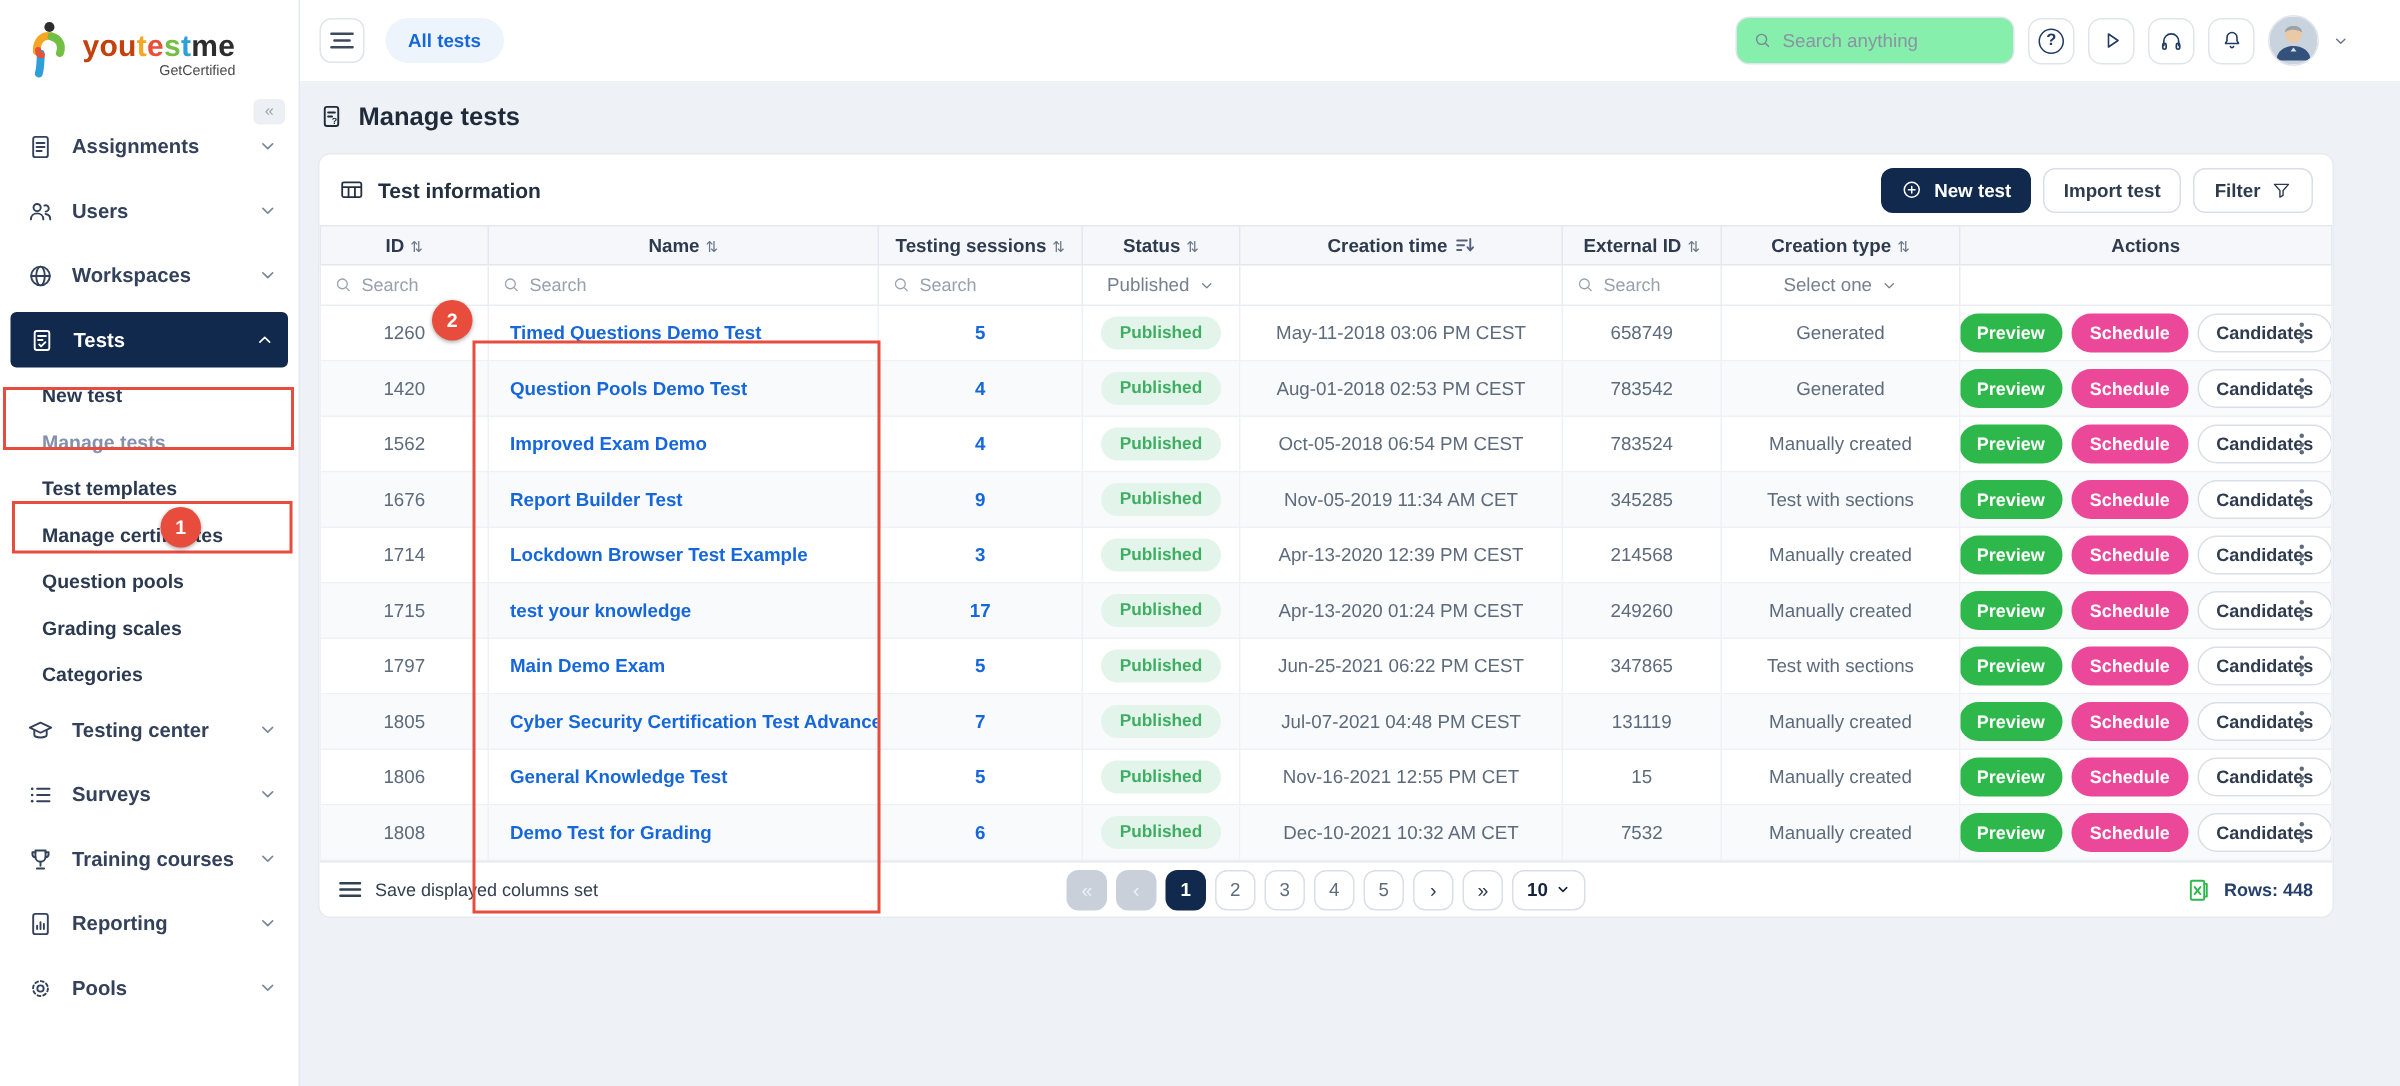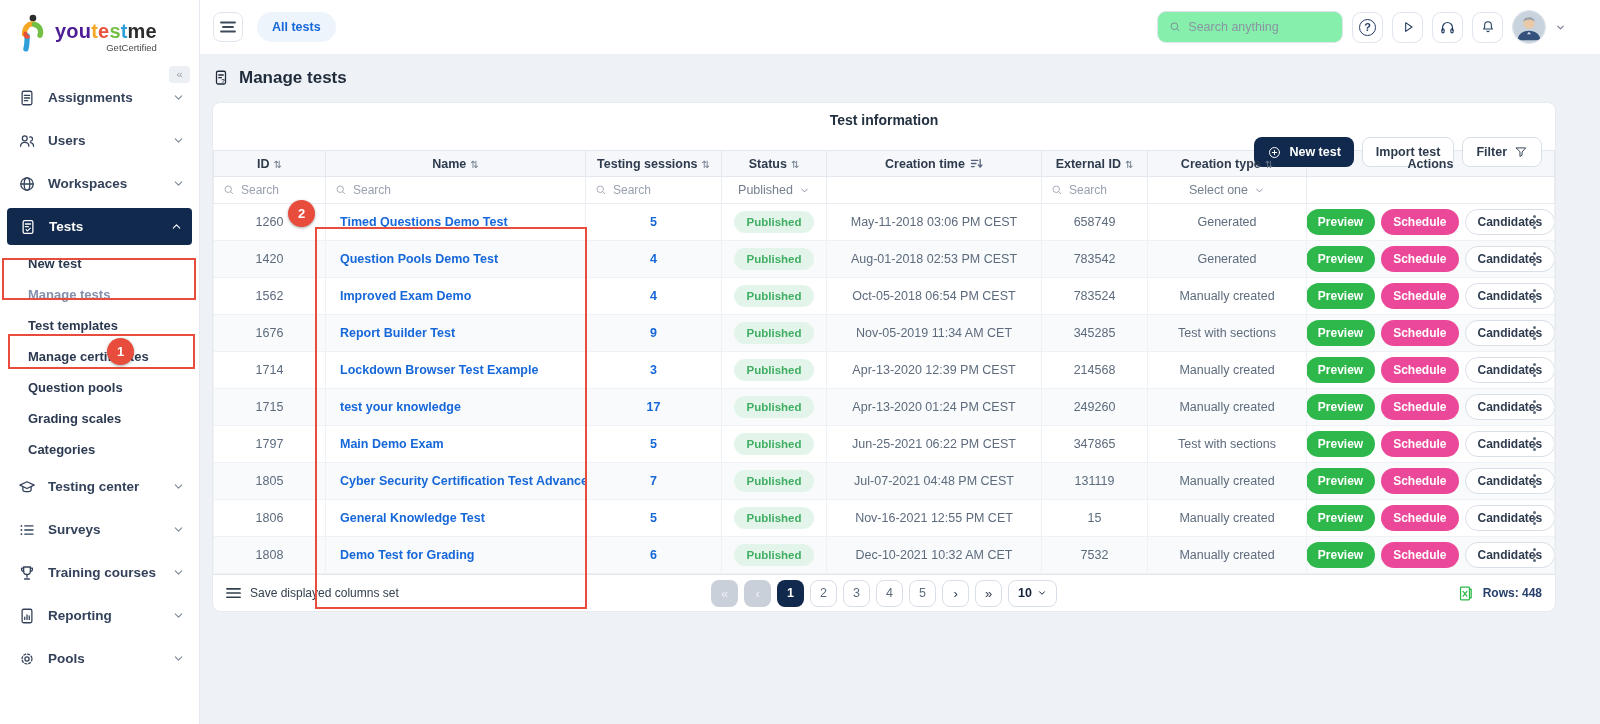--- a/index.html
+++ b/index.html
@@ -44,21 +44,21 @@
   .avatar { width:34px; height:34px; border-radius:50%; overflow:hidden; border:1px solid #e0e5ec; }
   .avatar-chev { width:11px; height:11px; stroke:#6b7686; stroke-width:2.2; fill:none; stroke-linecap:round; stroke-linejoin:round; }
 
   .content { flex:1; padding:13px 44px 0 12px; }
   .page-title-row { display:flex; align-items:center; gap:9px; color:#1f2b3a; height:20px; }
   .page-title-row svg { stroke:#1f2b3a; stroke-width:1.7; fill:none; stroke-linecap:round; stroke-linejoin:round; }
   .page-title { font-size:17px; font-weight:700; }
   .page-desc { font-size:11.5px; color:#5a6678; margin-top:10px; height:14px; }
 
   .card { margin-top:14px; background:#fff; border:1px solid #e7ebf0; border-radius:8px; overflow:hidden; }
-  .card-header { height:47px; display:flex; align-items:center; gap:9px; padding:0 13px;flex-direction:column; }
+  .card-header { height:47px; display:flex; align-items:center; gap:9px; padding:0 13px; }
   .card-header .tbl-ic { stroke:#22303f; stroke-width:1.7; fill:none; }
   .card-title { font-size:14px; font-weight:700; color:#22303f; }
   .card-actions { margin-left:auto; display:flex; gap:8px; }
   .btn { height:30px; border-radius:8px; font-size:12.5px; font-weight:600; display:flex; align-items:center; gap:7px; padding:0 13px; }
   .btn-navy { background:#11294d; color:#fff; }
   .btn-outline { background:#fff; border:1px solid #d9dfe7; color:#2e3b4e; }
   .btn svg { stroke-width:1.6; fill:none; stroke-linecap:round; stroke-linejoin:round; }
 
   table { width:100%; border-collapse:collapse; table-layout:fixed; }
   th { height:26px; background:#f5f7fa; border:1px solid #e3e8ee; font-size:12.5px; font-weight:700; color:#2e3b4e; text-align:center; }
@@ -115,21 +115,21 @@
   <aside class="sidebar">
     <div class="logo">
       <svg width="30" height="40" viewBox="0 0 32 42">
         <circle cx="17" cy="5" r="3.6" fill="#2d2d2d"></circle>
         <path d="M8 22 C8 14.5, 12.5 10.5, 18 11.5" stroke="#f5a623" stroke-width="5.6" fill="none" stroke-linecap="round"></path>
         <path d="M18.5 11.8 C24 13, 26.5 18, 24.5 23.5" stroke="#72bf44" stroke-width="5.6" fill="none" stroke-linecap="round"></path>
         <path d="M10.8 24 C10.8 30, 10.5 34.5, 9.5 38" stroke="#2e9fd8" stroke-width="5.6" fill="none" stroke-linecap="round"></path>
         <path d="M9 21.5 c0 2.5 1 3.5 2.5 3.5" stroke="#e8503a" stroke-width="4.4" fill="none" stroke-linecap="round"></path>
       </svg>
       <div class="logo-text">
-        <div class="logo-word"><span style="color:#4c1d95">you</span><span style="color:#f5a623">t</span><span style="color:#e8503a">e</span><span style="color:#72bf44">s</span><span style="color:#2e9fd8">t</span><span style="color:#2d2d2d">me</span></div>
+        <div class="logo-word"><span style="color:#c2410c">you</span><span style="color:#f5a623">t</span><span style="color:#e8503a">e</span><span style="color:#72bf44">s</span><span style="color:#2e9fd8">t</span><span style="color:#2d2d2d">me</span></div>
         <div class="logo-sub">GetCertified</div>
       </div>
     </div>
     <button class="collapse-btn">«</button>
 
     <nav class="nav">
       <div class="nav-row">
           <button class="nav-item">
         <svg class="ic" viewBox="0 0 24 24">
               <rect x="5.5" y="3" width="13" height="18" rx="2"></rect>

